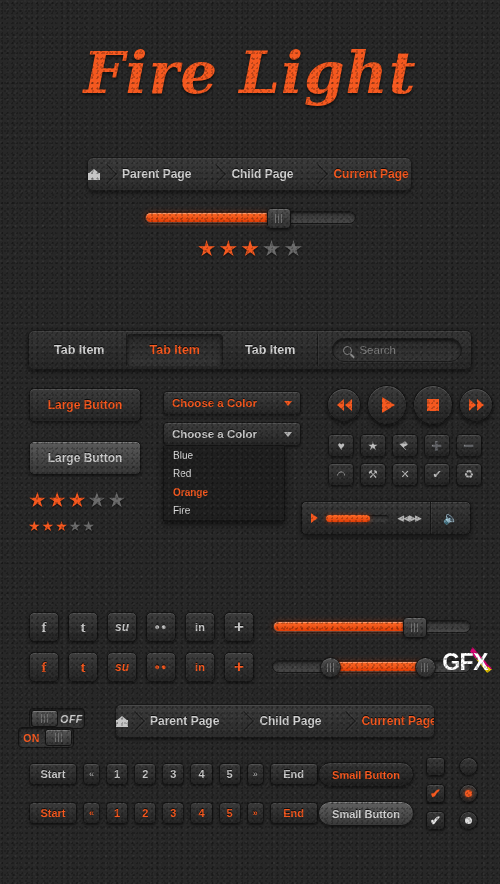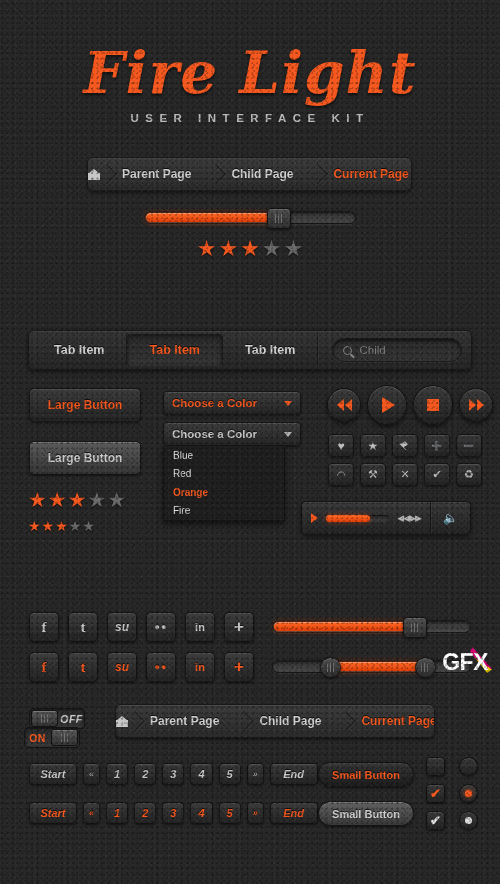--- a/index.html
+++ b/index.html
@@ -297,21 +297,20 @@
   
   .pg {
     height: 22px; min-width: 21px; padding: 0 7px;
     border-radius: 4px;
     background: linear-gradient(#3a3a3a, #232323);
     border: 1px solid #141414;
     box-shadow: inset 0 1px 0 rgba(255,255,255,.1), 0 1px 2px rgba(0,0,0,.5);
     display: flex; align-items: center; justify-content: center;
     font-size: 11px; font-weight: bold; color: #c6c6c6;
     text-shadow: 0 -1px 0 rgba(0,0,0,.7);
-    font-style: italic;
   }
   .pg.wide { min-width: 48px; }
   .pg.small { padding: 0 5px; min-width: 17px; font-size: 9px; color:#9a9a9a;}
   .pg.orange { color: #f4581f; }
 
   
   .pill {
     width: 96px; height: 25px; border-radius: 13px;
     display:flex; align-items:center; justify-content:center;
     font-size: 11px; font-weight: bold;
@@ -365,21 +364,20 @@
 
   .abs { position: absolute; }
 </style>
 </head>
 <body>
 
 <div class="stage">
 
   <div class="logo-wrap">
     <div class="logo-script">Fire Light</div>
-    <div class="logo-sub">USER INTERFACE KIT</div>
   </div>
 
   <div class="abs breadcrumb" style="left:87px; top:157px; width:325px;">
     <div class="bc-home">
       <span class="home-glyph"></span>
     </div>
     <div class="bc-sep"></div>
     <div class="bc-item">Parent Page</div>
     <div class="bc-sep"></div>
     <div class="bc-item">Child Page</div>
@@ -401,21 +399,21 @@
     <span class="star off">★</span>
     <span class="star off">★</span>
   </div>
 
   <div class="abs tabbar" style="left:28px; top:330px; width:444px;">
     <div class="tab">Tab Item</div>
     <div class="tab active">Tab Item</div>
     <div class="tab">Tab Item</div>
     <div class="searchbox">
       <span class="mag"></span>
-      <span class="search-text">Child</span>
+      <span class="search-text">Search</span>
     </div>
   </div>
 
   <div class="abs btn-large btn-dark" style="left:29px; top:388px;">Large Button</div>
   <div class="abs btn-large btn-light" style="left:29px; top:441px;">Large Button</div>
 
   <div class="abs stars" style="left:28px; top:489px; justify-content:flex-start; font-size:21px; gap:1px;">
     <span class="star on">★</span>
     <span class="star on">★</span>
     <span class="star on">★</span>
@@ -569,21 +567,21 @@
       <span class="grip"></span>
     </div>
   </div>
 
   <div class="abs toggle" style="left:29px; top:708px;font-style:italic;">
     <div class="tg-knob">
         <span class="grip"></span>
       </div>
     <div class="tg-label off">OFF</div>
   </div>
-  <div class="abs toggle" style="left:24px; top:727px;">
+  <div class="abs toggle" style="left:18px; top:727px;">
     <div class="tg-label on">ON</div>
     <div class="tg-knob">
         <span class="grip"></span>
       </div>
   </div>
 
   <div class="abs breadcrumb" style="left:115px; top:704px; width:320px;">
     <div class="bc-home">
       <span class="home-glyph"></span>
     </div>

